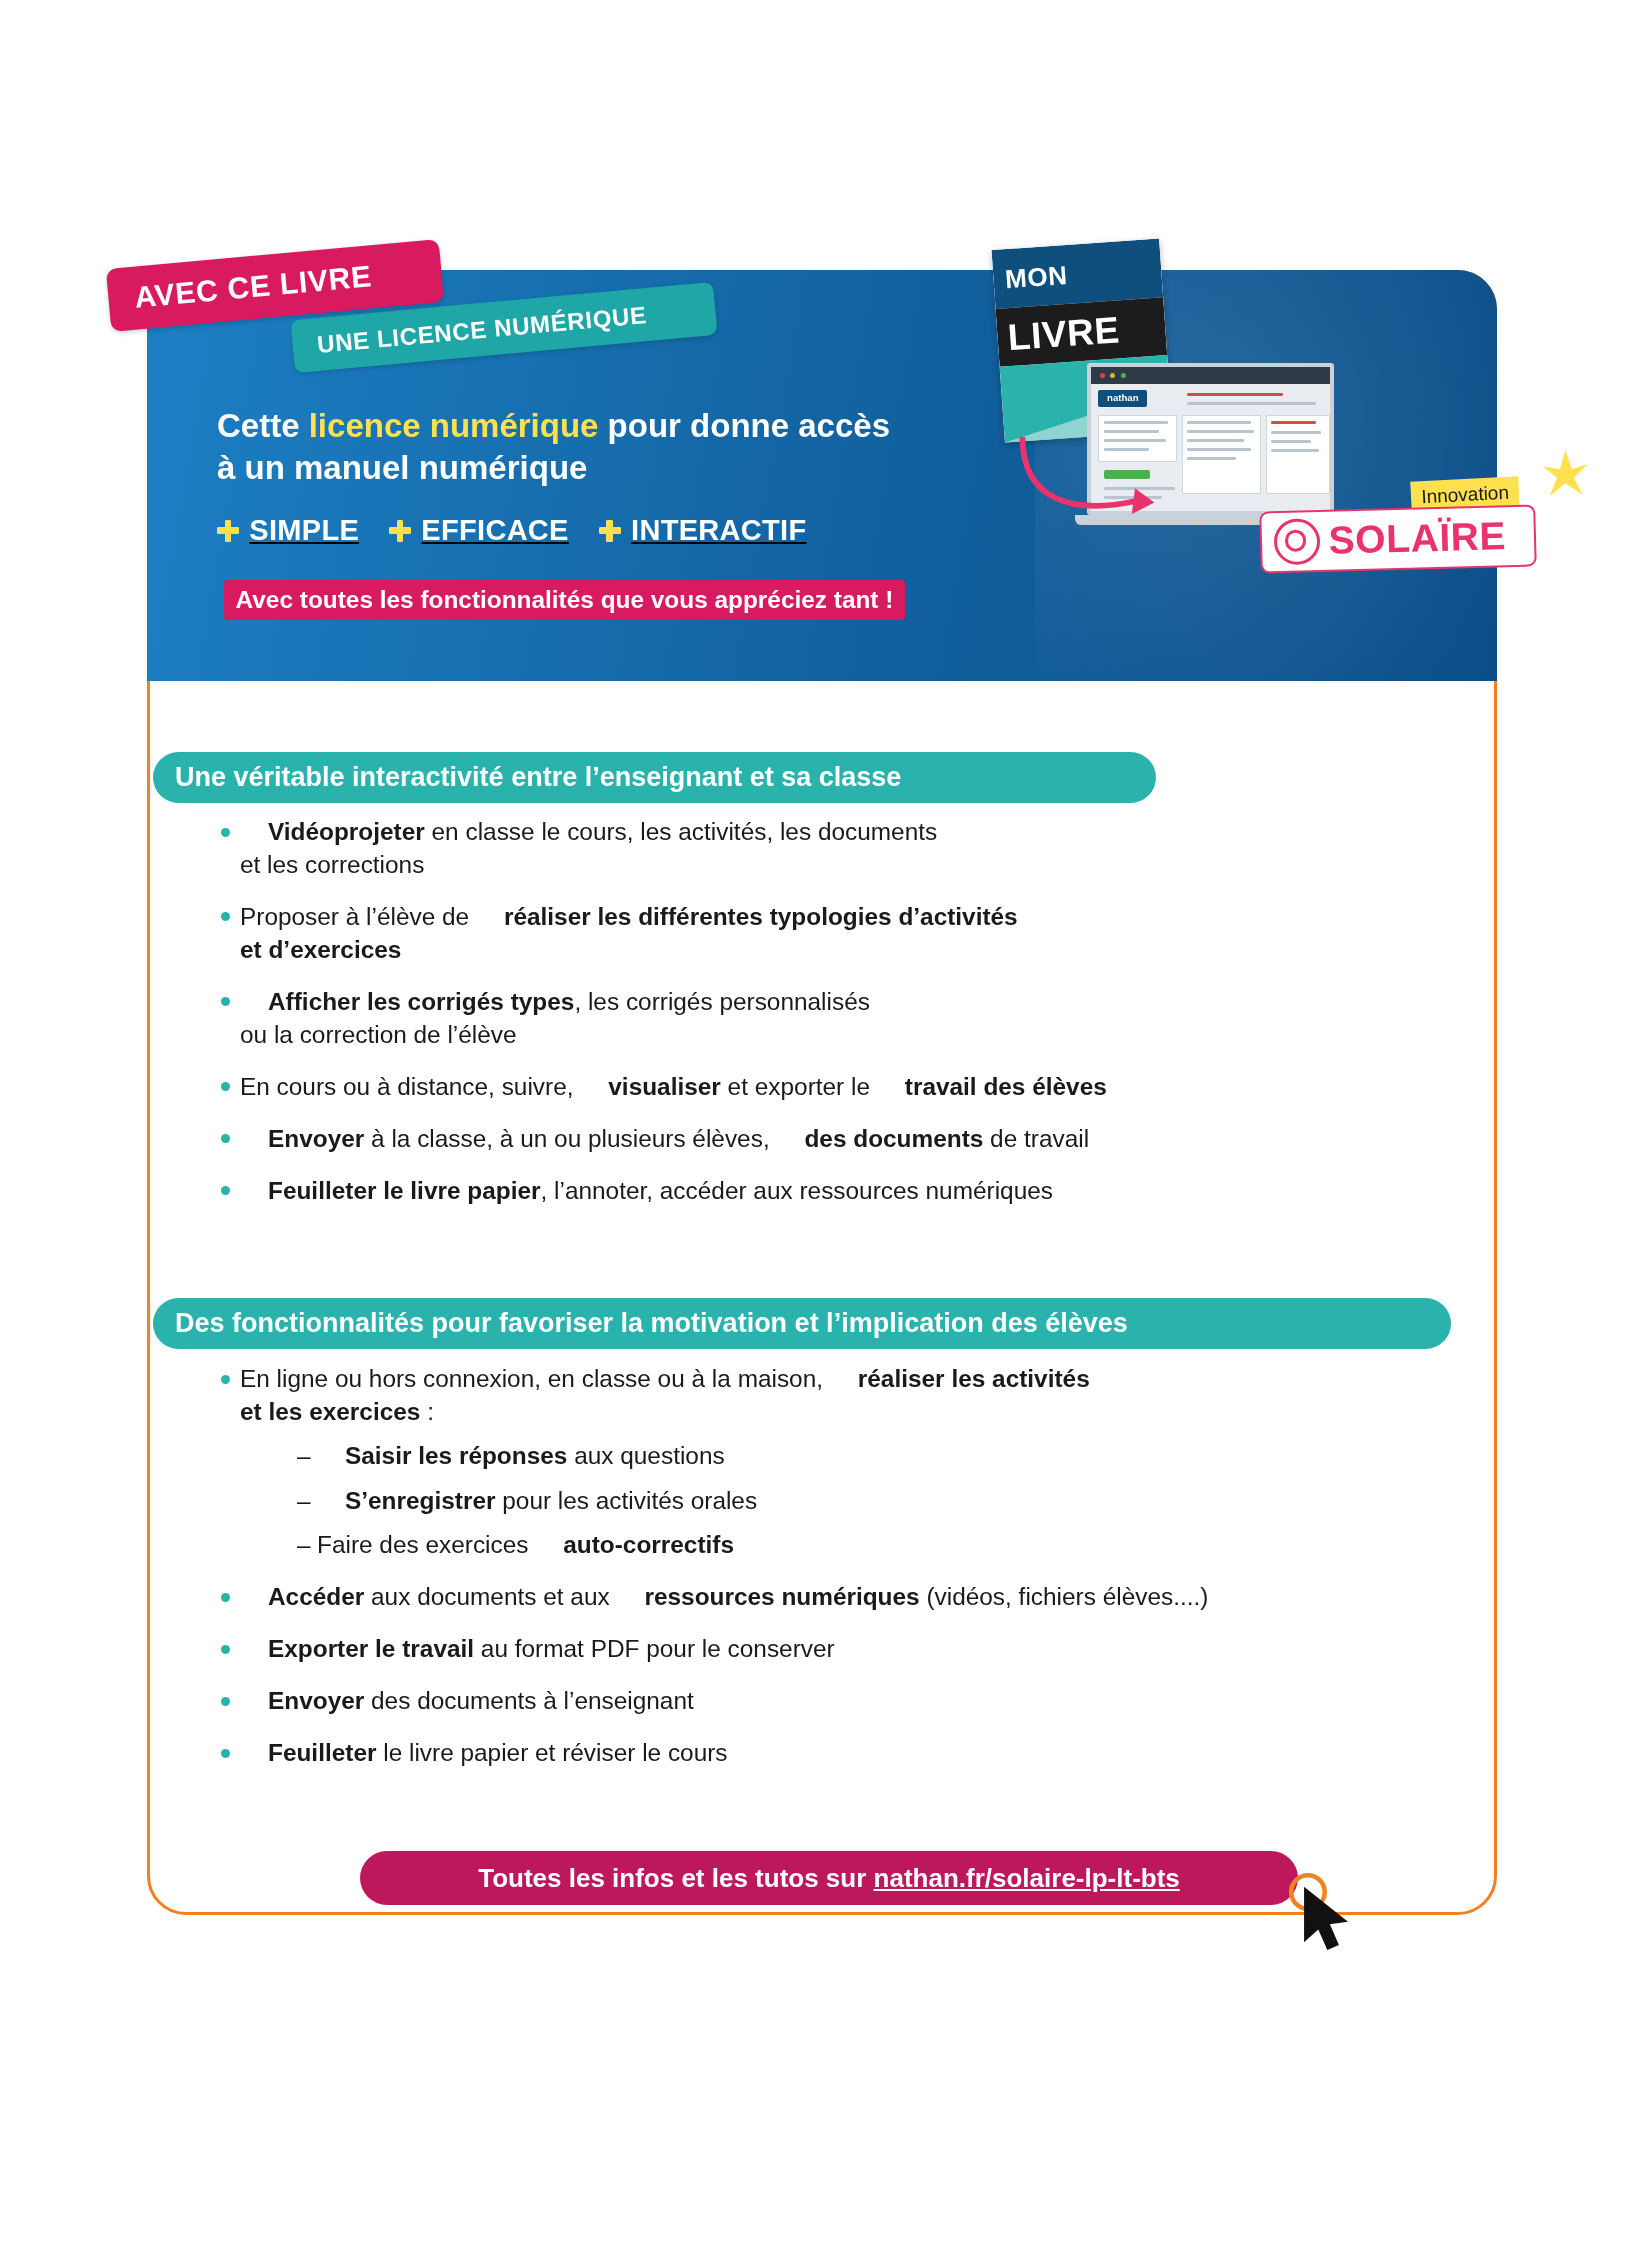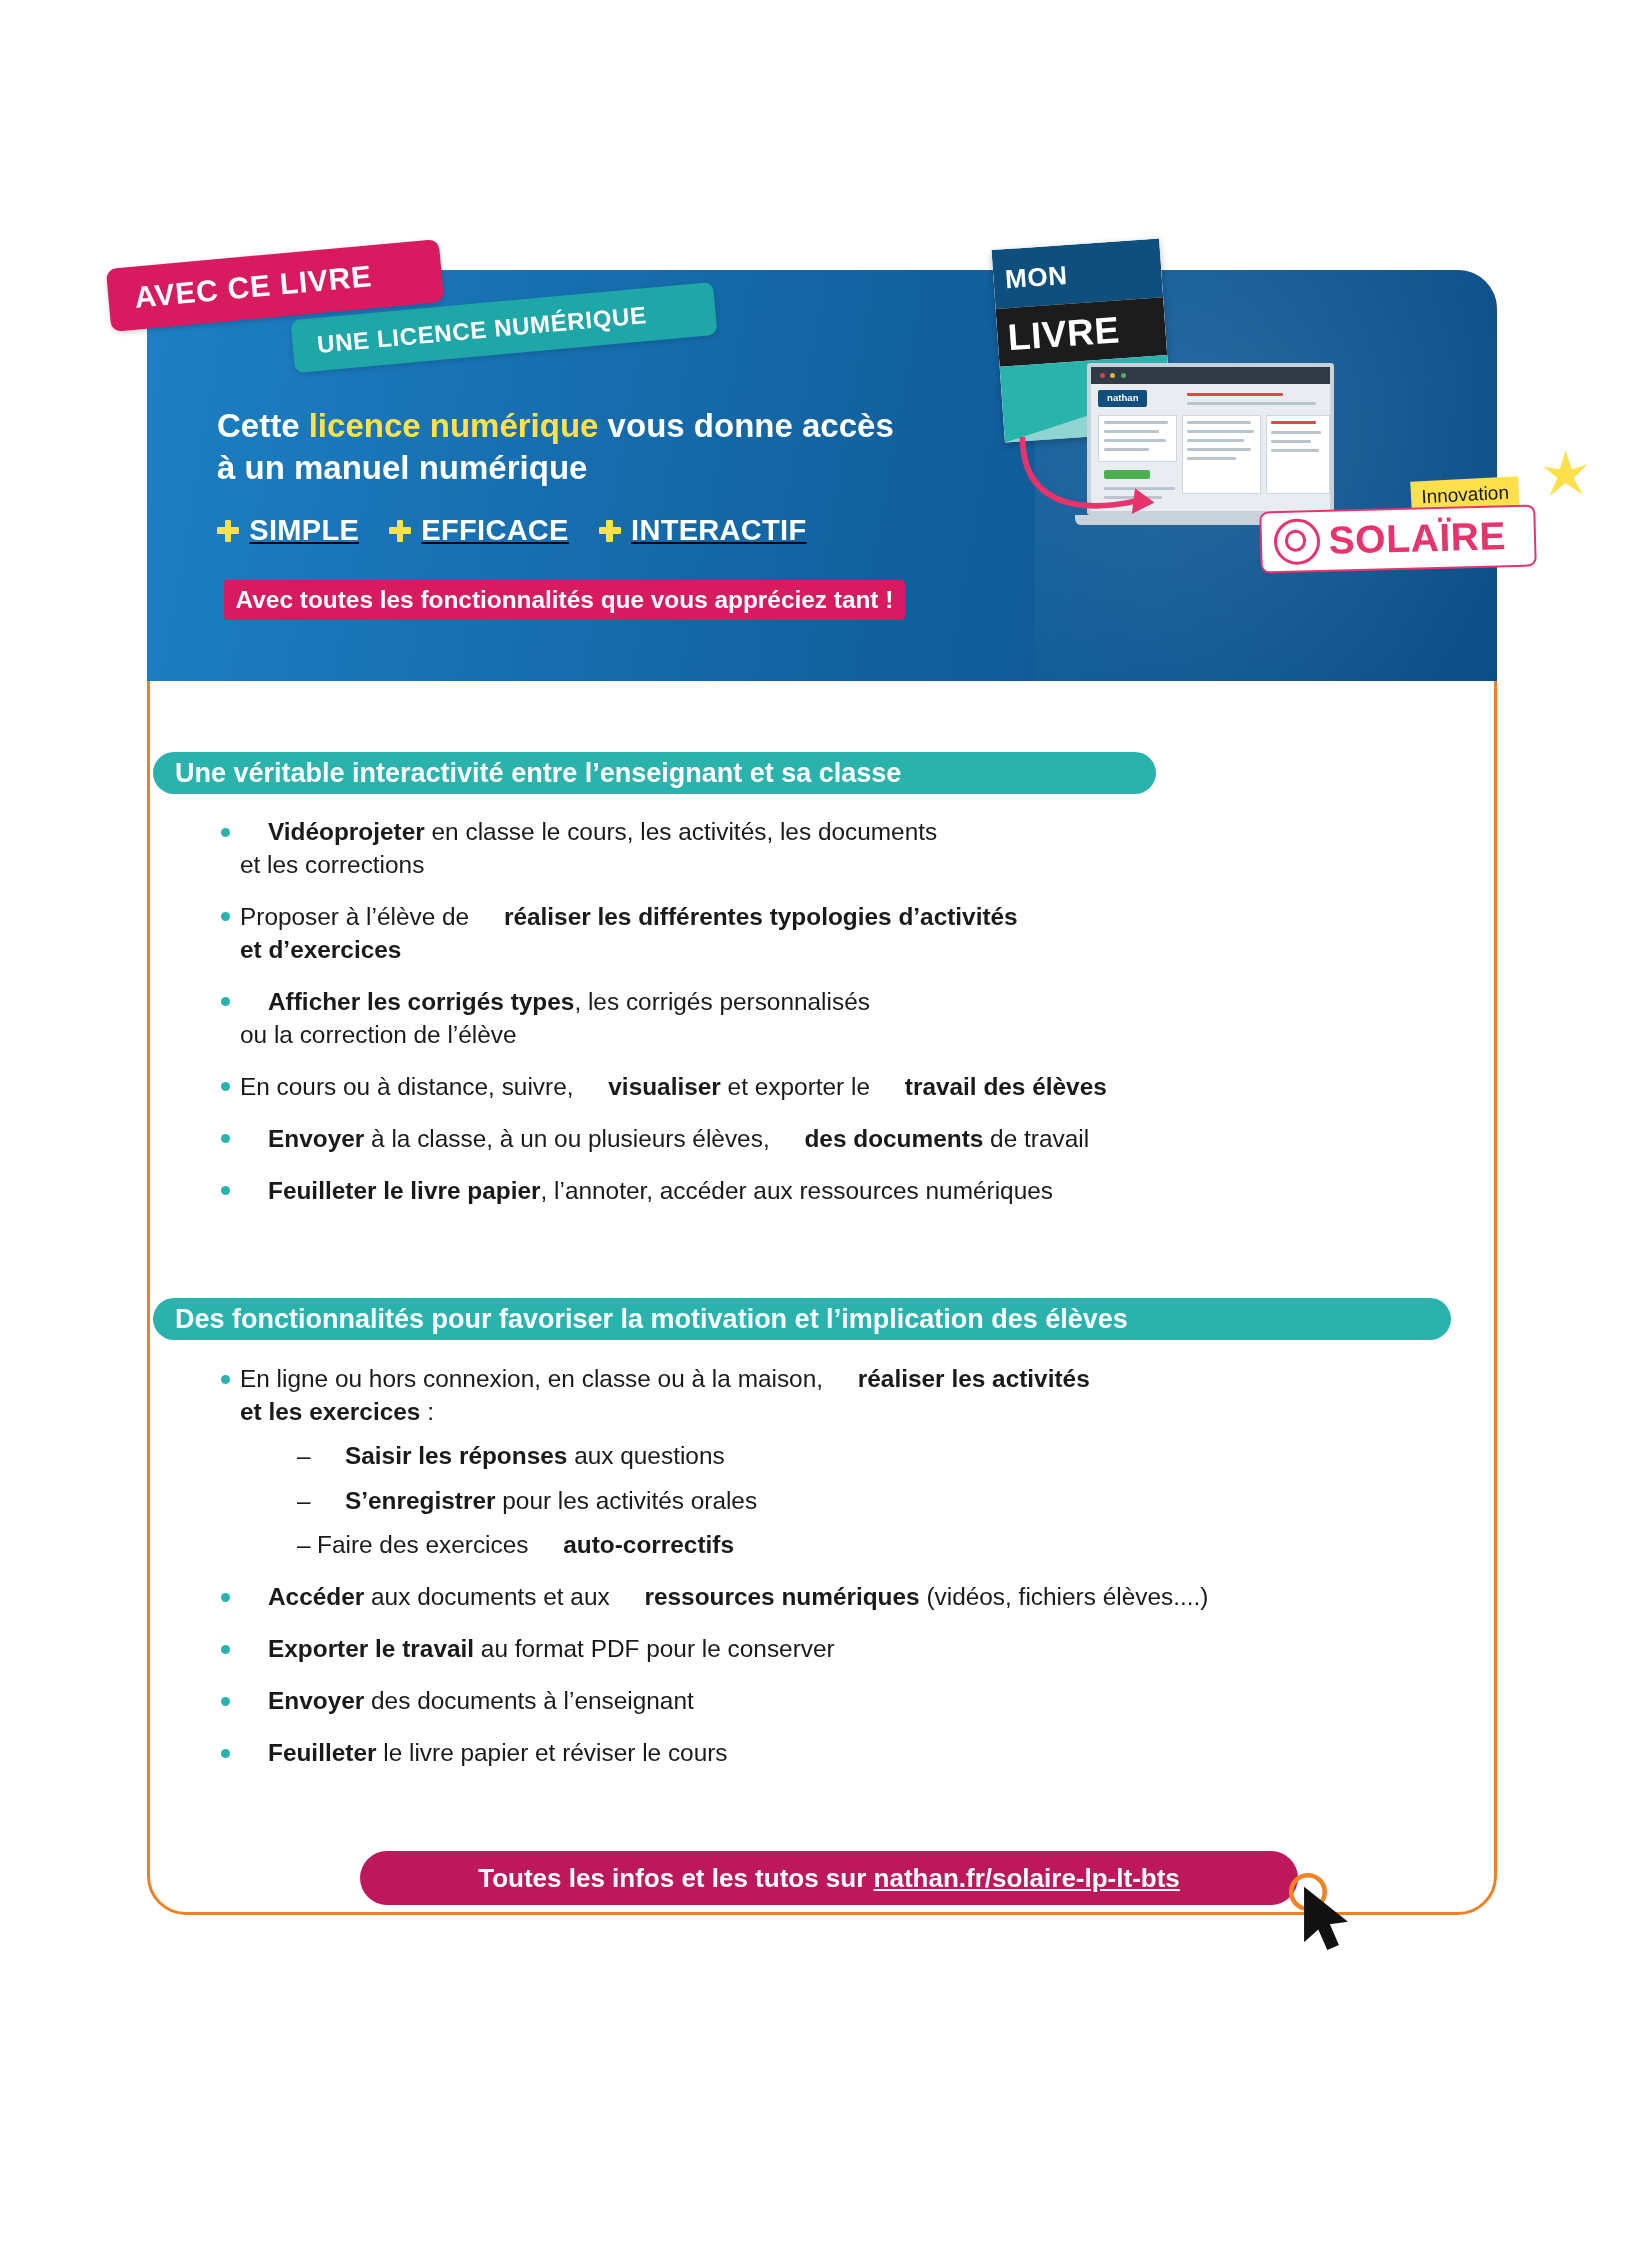--- a/index.html
+++ b/index.html
@@ -279,21 +279,21 @@
   }
   .sol-mark::before {
     content: ""; position: absolute; left: 8.4px; top: 8.4px;
     width: 15.4px; height: 15.4px; border-radius: 50%; border: 3.2px solid #E8336D;
   }
   .sol-text { color: #E8336D; font-size: 39px; font-weight: bold; letter-spacing: 0.6px; }
 
   
   .pill {
     position: absolute;
-    height: 42px;
+    height: 51px;
     background: #2AB3AD;
     border-radius: 26px;
     display: flex;
     align-items: center;
     padding: 0 22px;
     box-sizing: border-box;
   }
   .pill span {
     color: #ffffff;
     font-size: 27px;
@@ -374,21 +374,21 @@
 </head>
 <body>
 
 <div class="page">
 
   <div class="card"></div>
 
   <div class="blue-panel"></div>
 
   <div class="headline">
-    <span>Cette </span><span class="hl-yellow">licence numérique</span><span> vous donne accès</span><br>
+    <span>Cette </span><span class="hl-yellow">licence numérique</span><span> pour donne accès</span><br>
     <span>à un manuel numérique</span>
   </div>
 
   <div class="features">
     <div class="feat">
       <span class="plus"></span>
       <span class="feat-label">SIMPLE</span>
     </div>
     <div class="feat">
       <span class="plus"></span>

